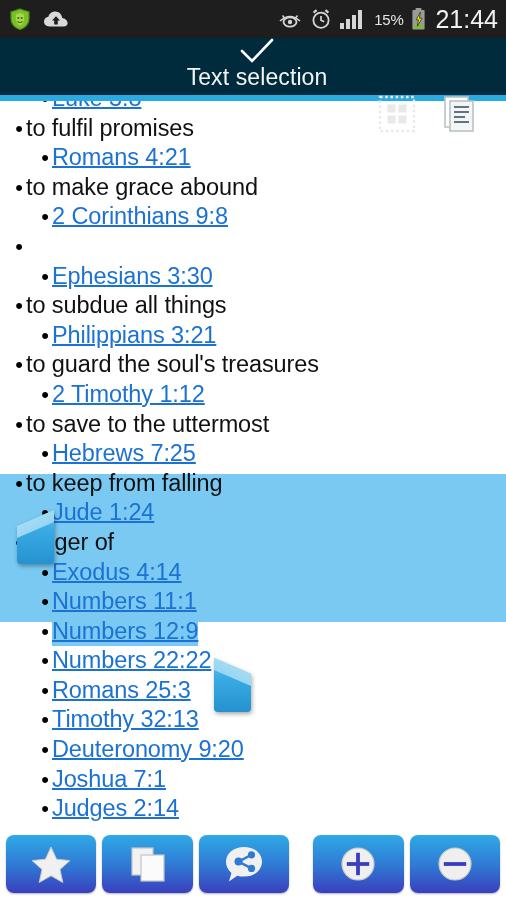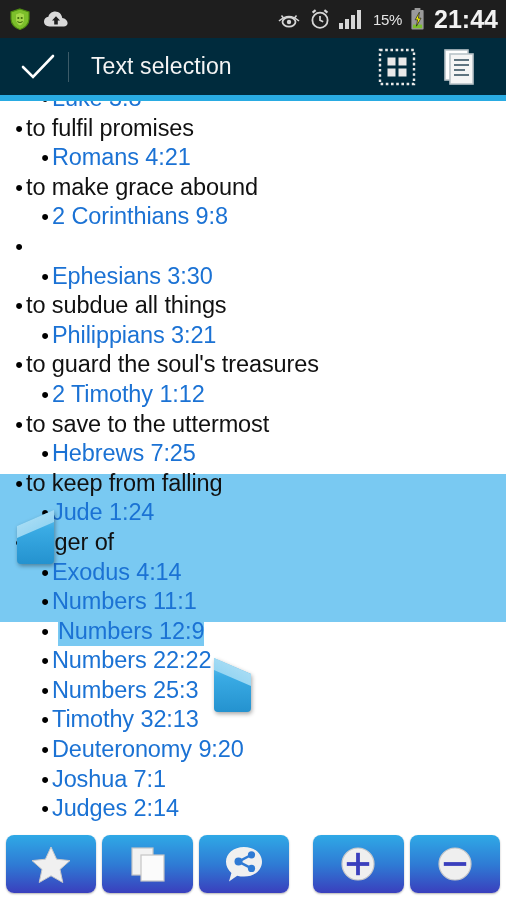--- a/index.html
+++ b/index.html
@@ -19,21 +19,21 @@
     position:relative; z-index:30;
   }
   .sb-left { display:flex; align-items:center; gap:13px; }
   .sb-right { margin-left:auto; display:flex; align-items:center; gap:8px; }
   .sb-pct {
     color:#e5e5e5; font-size:15px; letter-spacing:-0.3px;
     font-family:"Liberation Sans", sans-serif;
   }
   .sb-clock {
     color:#f2f2f2; font-size:25px; letter-spacing:0px;
-    line-height:26px; margin-left:1px;font-weight:bold;
+    line-height:26px; margin-left:1px;
   }
 
   
   .ic-shield { width:20px; height:22px; position:relative; }
   .ic-shield svg { display:block; }
   .ic-cloud { width:26px; height:18px; }
   .ic-eye { width:24px; height:16px; }
   .ic-alarm { width:22px; height:22px; }
   .ic-signal { width:26px; height:20px; display:flex; align-items:flex-end; gap:2px; }
   .ic-signal i { background:#d6d6d6; width:4px; display:block; }
@@ -41,21 +41,21 @@
   .ic-signal i:nth-child(2){ height:10px; }
   .ic-signal i:nth-child(3){ height:14px; }
   .ic-signal i:nth-child(4){ height:19px; }
   .ic-batt { width:15px; height:24px; position:relative; }
 
   
   .actionbar {
     height:57px; background:#002b3d;
     display:flex; align-items:center;
     padding-left:16px; padding-right:8px;
-    position:relative; z-index:25;
+    position:relative; z-index:25;flex-direction:column;
   }
   .ab-check { width:44px; height:44px; display:flex; align-items:center; justify-content:center; }
   .ab-divider {
     width:1px; height:30px; background:#3c5b68;
     margin:0 22px 0 8px;
   }
   .ab-title {
     color:#f4f4f4; font-size:23px; font-weight:400;
     letter-spacing:0.1px; white-space:nowrap;
   }
@@ -84,24 +84,24 @@
     font-size:22px; line-height:29.6px; color:#000;
     width:14px; flex:0 0 auto; text-align:center;
   }
   .row.l1 { padding-left:12px; }
   .row.l2 { padding-left:38px; }
   .row .txt {
     font-size:23.5px; line-height:29.6px;
     color:#111; letter-spacing:-0.1px;
   }
   .row.link .txt {
-    color:#1b72d4; 
+    color:#1b72d4; text-decoration:underline;
     text-underline-offset:1px;
   }
-  .row .hl { background:#79c9f2;margin-left:6px; }
+  .row .hl { background:#79c9f2; }
 
   
   .selband {
     position:absolute; left:0; right:0;
     background:#79c9f2;
     z-index:0;
   }
   .rowwrap { position:relative; z-index:1; }
 
   
@@ -292,21 +292,21 @@
       <div class="row rowwrap l2 link">
         <span class="bullet">•</span>
         <span class="txt hl" style="background: rgb(121, 201, 242);">Numbers 12:9</span>
       </div>
       <div class="row rowwrap l2 link">
         <span class="bullet">•</span>
         <span class="txt">Numbers 22:22</span>
       </div>
       <div class="row rowwrap l2 link">
         <span class="bullet">•</span>
-        <span class="txt">Numbers 25:3</span>
+        <span class="txt">Romans 25:3</span>
       </div>
       <div class="row rowwrap l2 link">
         <span class="bullet">•</span>
         <span class="txt">Timothy 32:13</span>
       </div>
       <div class="row rowwrap l2 link">
         <span class="bullet">•</span>
         <span class="txt">Deuteronomy 9:20</span>
       </div>
       <div class="row rowwrap l2 link">

